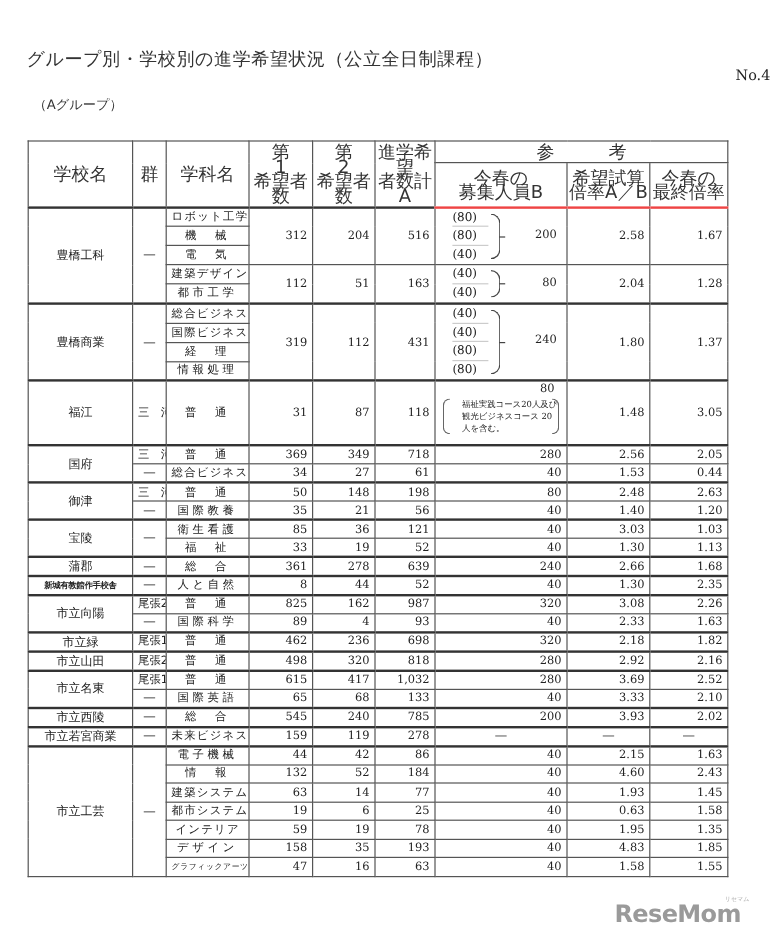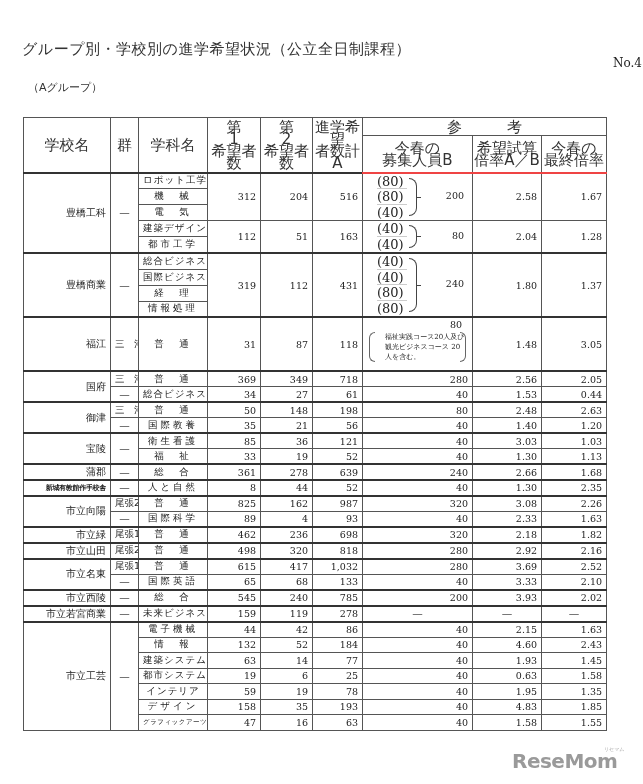--- a/index.html
+++ b/index.html
@@ -8,35 +8,35 @@
   .title { position: absolute; left: 22px; top: 40px; font-size: 15px; color: #333; letter-spacing: 0.5px; }
   .pageno { position: absolute; left: 613px; top: 56px; font-size: 12px; font-family: "DejaVu Serif", serif; color: #222; }
   .group { position: absolute; left: 28px; top: 80px; font-size: 11px; color: #333; }
   .notes { position: absolute; left: 90px; top: 80px; font-size: 8.5px; line-height: 13px; color: #222; }
   .notes div.indent { padding-left: 9px; }
 
   table.main { position: absolute; left: 23px; top: 117px; border-collapse: collapse; table-layout: fixed; width: 583px; font-size: 9.5px; }
   table.main td, table.main th { border: 1px solid #555; overflow: hidden; white-space: nowrap; font-weight: normal; }
   table.main th { text-align: center; vertical-align: middle; font-size: 15px; line-height: 12px; color: #333; }
   table.main td { height: 15.5px; padding: 0 4px; vertical-align: middle; }
-  td.school { text-align: right; padding-left: 2px; font-size: 10px; }
+  td.school { text-align: center; padding-left: 2px; font-size: 10px; }
   td.school.small { font-size: 7px; letter-spacing: -0.3px; font-weight: bold; }
   td.grp { text-align: center; font-size: 9.5px; }
   td.dept { text-align: center; font-size: 9.5px; letter-spacing: 3px; padding: 0 1px; }
   td.dept.tight { letter-spacing: 1px; }
   td.dept.tiny { font-size: 6.5px; letter-spacing: 0.5px; }
   td.num { text-align: right; font-family: "DejaVu Serif", serif; font-size: 9.5px; padding-right: 6px; }
   td.quota { text-align: right; font-family: "DejaVu Serif", serif; padding-right: 8px; position: relative; }
   td.dash { text-align: center; }
   tr.thick-top td { border-top: 2px solid #333; }
   tr.header-bottom th { border-bottom: 2px solid #ef4444; }
   tr.sub td { border-top: 1px solid #bbb; }
   td.dept-sub { border-top: 1px solid #bbb !important; }
   .brk-wrap { position: relative; height: 100%; }
-  .brk-list { position: absolute; left: 14px; top: 0; font-family: "DejaVu Serif", serif; font-size: 13px; }
+  .brk-list { position: absolute; left: 14px; top: 0; font-family: "DejaVu Serif", serif; font-size: 10px; }
   .brk-list div { height: 15.5px; line-height: 15.5px; border-bottom: 1px solid #ccc; width: 30px; text-align: left; }
   .brk-list div:last-child { border-bottom: none; }
   .brace { position: absolute; left: 46px; top: 4px; width: 8px; border: 1px solid #444; border-left: none; border-radius: 0 8px 8px 0; }
   .brace-tip { position: absolute; left: 53px; width: 5px; height: 1px; background: #444; }
   .quota-val { position: absolute; right: 8px; font-family: "DejaVu Serif", serif; }
   .fukue-note { position: absolute; left: 22px; top: 14px; font-size: 7px; line-height: 10px; text-align: left; white-space: normal; width: 80px; }
   .fukue-paren-l { position: absolute; left: 6px; top: 14px; width: 6px; height: 30px; border: 1px solid #666; border-right: none; border-radius: 6px 0 0 6px; }
   .fukue-paren-r { position: absolute; right: 6px; top: 14px; width: 6px; height: 30px; border: 1px solid #666; border-left: none; border-radius: 0 6px 6px 0; }
   .fukue-top { position: absolute; right: 10px; top: 1px; font-family: "DejaVu Serif", serif; }
 

